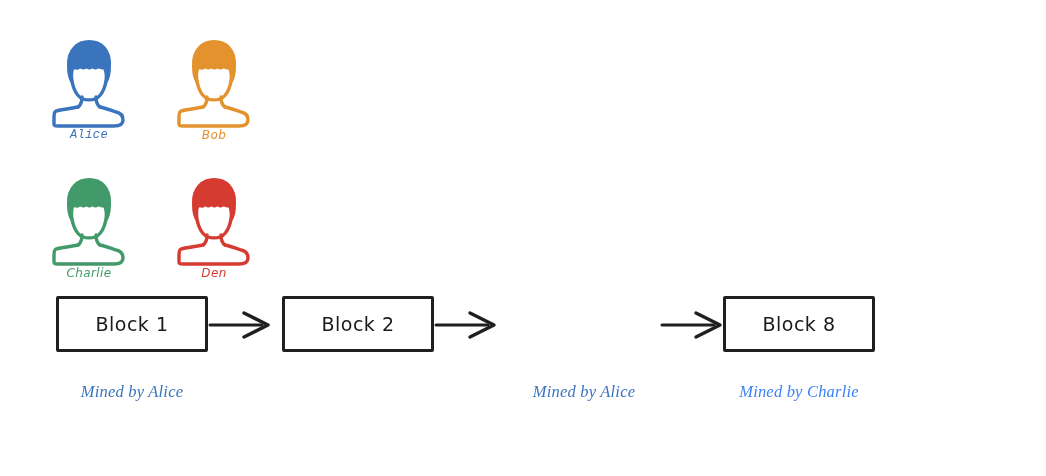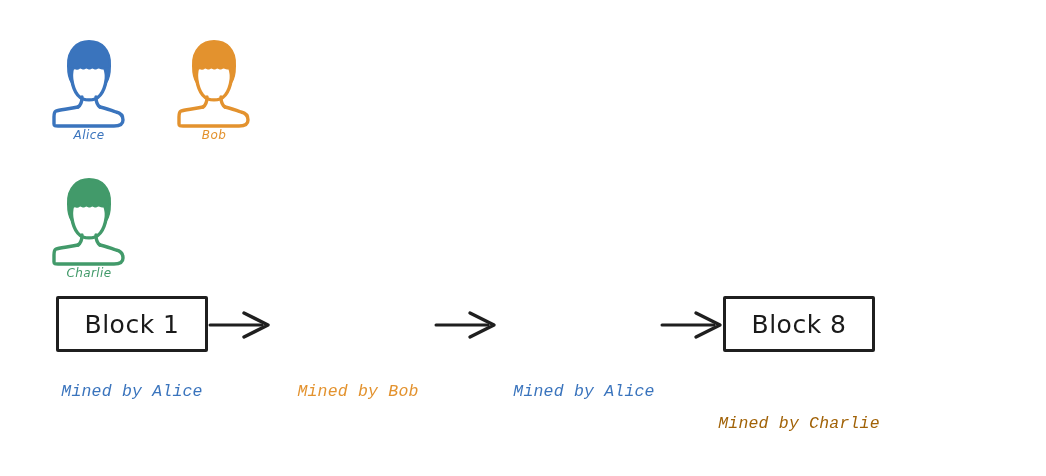--- a/index.html
+++ b/index.html
@@ -67,31 +67,31 @@
     border: 3px solid #1f1f1f;
     border-radius: 2px;
     background: #ffffff;
     box-sizing: border-box;
     display: flex;
     align-items: center;
     justify-content: center;
   }
   .block-label {
     font-family: "DejaVu Sans", sans-serif;
-    font-size: 25px;
+    font-size: 19px;
     color: #1a1a1a;
     letter-spacing: 0.5px;
     white-space: nowrap;
   }
   .caption {
     position: absolute;
     top: 86px;
     width: 220px;
     text-align: center;
-    font-family: Liberation Mono, monospace;
+    font-family: Liberation Serif, serif;
     font-size: 16.5px;
     font-style: italic;
     letter-spacing: 0.2px;
     white-space: nowrap;
   }
   .arrow {
     position: absolute;
     top: 14px;
     width: 72px;
     height: 30px;
@@ -111,21 +111,21 @@
           <path d="M18 30 C17 13, 28 5, 39 5 C51 5, 61 13, 60 30 C60 37, 59 43, 56 47
                    C56 38, 55 34, 54 32 C51 34, 49 30, 47 32 C45 34, 43 30, 41 32
                    C39 34, 37 30, 35 32 C33 34, 31 30, 29 32 C27 34, 25 31, 23 33
                    C22 36, 22 41, 22 47 C19 43, 18 37, 18 30 Z" fill="#3a74bd" stroke="#3a74bd" stroke-width="2" stroke-linejoin="round"></path>
           <path d="M21 33 C21 48, 25 60, 33 63 C36 64, 42 64, 45 63 C53 60, 57 48, 57 33" fill="none" stroke="#3a74bd" stroke-width="3.4" stroke-linecap="round"></path>
           <path d="M32 61 C32 66, 31 69, 28 71 M46 61 C46 66, 47 69, 50 71" fill="none" stroke="#3a74bd" stroke-width="3.4" stroke-linecap="round"></path>
           <path d="M28 71 C18 73, 9 74, 6 75 C4 76, 4 78, 4 81 L4 88 C4 90, 5 90, 8 90
                    L64 90 C70 90, 73 88, 73 84 C73 80, 71 77, 66 76 C60 74, 55 72, 50 71" fill="none" stroke="#3a74bd" stroke-width="3.4" stroke-linecap="round" stroke-linejoin="round"></path>
         </g>
       </svg>
-      <div class="avatar-label" style="color:#3a74bd;">Alice</div>
+      <div class="avatar-label" style="color:#3a74bd;font-family:Liberation Mono, monospace;">Alice</div>
     </div>
 
     <div class="avatar" style="left:50px;top:174px;">
       <svg viewBox="0 0 78 92">
         <g>
           <path d="M18 30 C17 13, 28 5, 39 5 C51 5, 61 13, 60 30 C60 37, 59 43, 56 47
                    C56 38, 55 34, 54 32 C51 34, 49 30, 47 32 C45 34, 43 30, 41 32
                    C39 34, 37 30, 35 32 C33 34, 31 30, 29 32 C27 34, 25 31, 23 33
                    C22 36, 22 41, 22 47 C19 43, 18 37, 18 30 Z" fill="#429a6a" stroke="#429a6a" stroke-width="2" stroke-linejoin="round"></path>
           <path d="M21 33 C21 48, 25 60, 33 63 C36 64, 42 64, 45 63 C53 60, 57 48, 57 33" fill="none" stroke="#429a6a" stroke-width="3.4" stroke-linecap="round"></path>
@@ -146,53 +146,70 @@
                    C22 36, 22 41, 22 47 C19 43, 18 37, 18 30 Z" fill="#e3922e" stroke="#e3922e" stroke-width="2" stroke-linejoin="round"></path>
           <path d="M21 33 C21 48, 25 60, 33 63 C36 64, 42 64, 45 63 C53 60, 57 48, 57 33" fill="none" stroke="#e3922e" stroke-width="3.4" stroke-linecap="round"></path>
           <path d="M32 61 C32 66, 31 69, 28 71 M46 61 C46 66, 47 69, 50 71" fill="none" stroke="#e3922e" stroke-width="3.4" stroke-linecap="round"></path>
           <path d="M28 71 C18 73, 9 74, 6 75 C4 76, 4 78, 4 81 L4 88 C4 90, 5 90, 8 90
                    L64 90 C70 90, 73 88, 73 84 C73 80, 71 77, 66 76 C60 74, 55 72, 50 71" fill="none" stroke="#e3922e" stroke-width="3.4" stroke-linecap="round" stroke-linejoin="round"></path>
         </g>
       </svg>
       <div class="avatar-label" style="color:#e3922e;">Bob</div>
     </div>
 
+    <div class="avatar" style="left:175px;top:174px;">
+      <svg viewBox="0 0 78 92">
+        <g>
+          <path d="M18 30 C17 13, 28 5, 39 5 C51 5, 61 13, 60 30 C60 37, 59 43, 56 47
+                   C56 38, 55 34, 54 32 C51 34, 49 30, 47 32 C45 34, 43 30, 41 32
+                   C39 34, 37 30, 35 32 C33 34, 31 30, 29 32 C27 34, 25 31, 23 33
+                   C22 36, 22 41, 22 47 C19 43, 18 37, 18 30 Z" fill="#d63b32" stroke="#d63b32" stroke-width="2" stroke-linejoin="round"></path>
+          <path d="M21 33 C21 48, 25 60, 33 63 C36 64, 42 64, 45 63 C53 60, 57 48, 57 33" fill="none" stroke="#d63b32" stroke-width="3.4" stroke-linecap="round"></path>
+          <path d="M32 61 C32 66, 31 69, 28 71 M46 61 C46 66, 47 69, 50 71" fill="none" stroke="#d63b32" stroke-width="3.4" stroke-linecap="round"></path>
+          <path d="M28 71 C18 73, 9 74, 6 75 C4 76, 4 78, 4 81 L4 88 C4 90, 5 90, 8 90
+                   L64 90 C70 90, 73 88, 73 84 C73 80, 71 77, 66 76 C60 74, 55 72, 50 71" fill="none" stroke="#d63b32" stroke-width="3.4" stroke-linecap="round" stroke-linejoin="round"></path>
+        </g>
+      </svg>
+      <div class="avatar-label" style="color:#d63b32;">Den</div>
+    </div>
   </div>
 
   <div class="chain">
 
     <div class="block" style="left:56px;">
       <span class="block-label">Block 1</span>
     </div>
     <div class="caption" style="left:22px;color:#3a74bd;">Mined by Alice</div>
 
     <div class="arrow" style="left:208px;">
       <svg width="72" height="30" viewBox="0 0 72 30">
         <path d="M2 15 L54 15" fill="none" stroke="#1f1f1f" stroke-width="3" stroke-linecap="round"></path>
         <path d="M36 3 L60 15 L36 27" fill="none" stroke="#1f1f1f" stroke-width="3.4" stroke-linecap="round" stroke-linejoin="round"></path>
       </svg>
     </div>
 
-    <div class="caption" style="left:248px;color:#e3922e;">Mined by Bob</div>
+    <div class="block" style="left:282px;">
+      <span class="block-label">Block 2</span>
+    </div>
 
     <div class="arrow" style="left:434px;">
       <svg width="72" height="30" viewBox="0 0 72 30">
         <path d="M2 15 L54 15" fill="none" stroke="#1f1f1f" stroke-width="3" stroke-linecap="round"></path>
         <path d="M36 3 L60 15 L36 27" fill="none" stroke="#1f1f1f" stroke-width="3.4" stroke-linecap="round" stroke-linejoin="round"></path>
       </svg>
     </div>
 
     <div class="caption" style="left:474px;color:#3a74bd;">Mined by Alice</div>
 
     <div class="arrow" style="left:660px;">
       <svg width="72" height="30" viewBox="0 0 72 30">
         <path d="M2 15 L54 15" fill="none" stroke="#1f1f1f" stroke-width="3" stroke-linecap="round"></path>
         <path d="M36 3 L60 15 L36 27" fill="none" stroke="#1f1f1f" stroke-width="3.4" stroke-linecap="round" stroke-linejoin="round"></path>
       </svg>
     </div>
 
     <div class="block" style="left:723px;">
       <span class="block-label">Block 8</span>
     </div>
-    <div class="caption" style="left:689px;color:#a16207;margin-top:32px;">Mined by Charlie</div>
+    <div class="caption" style="left:689px;color:#3b82f6;">Mined by Charlie</div>
 
   </div>
 </div>
 
 </body></html>

